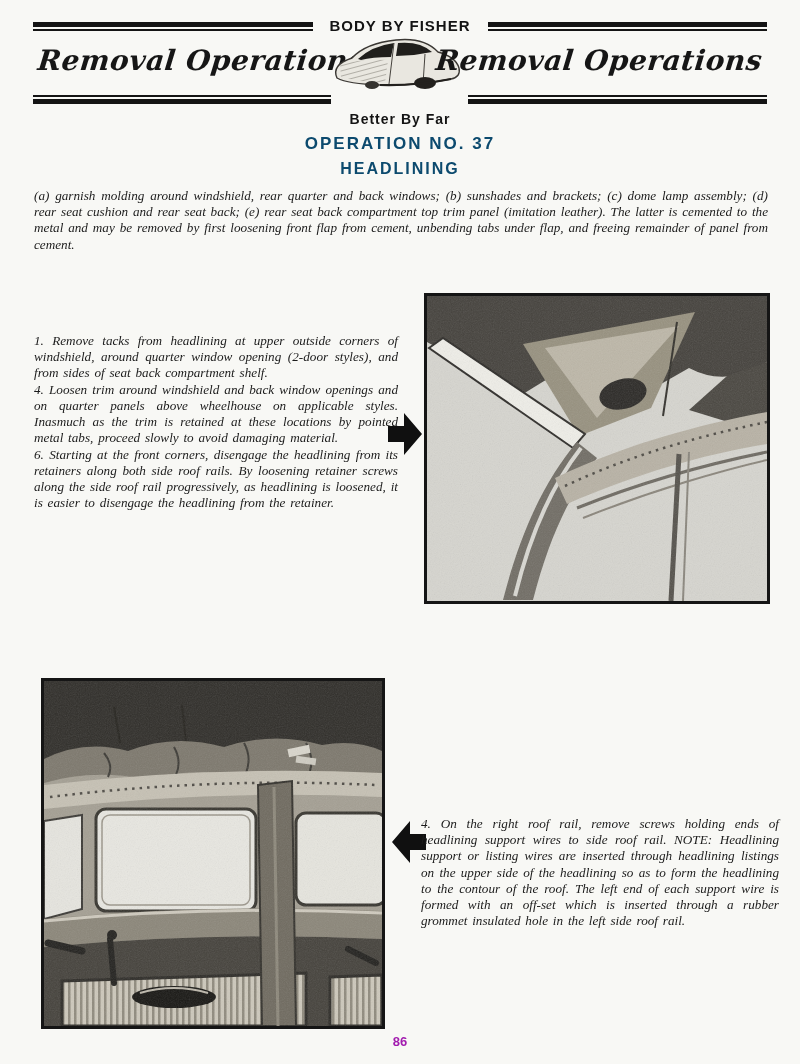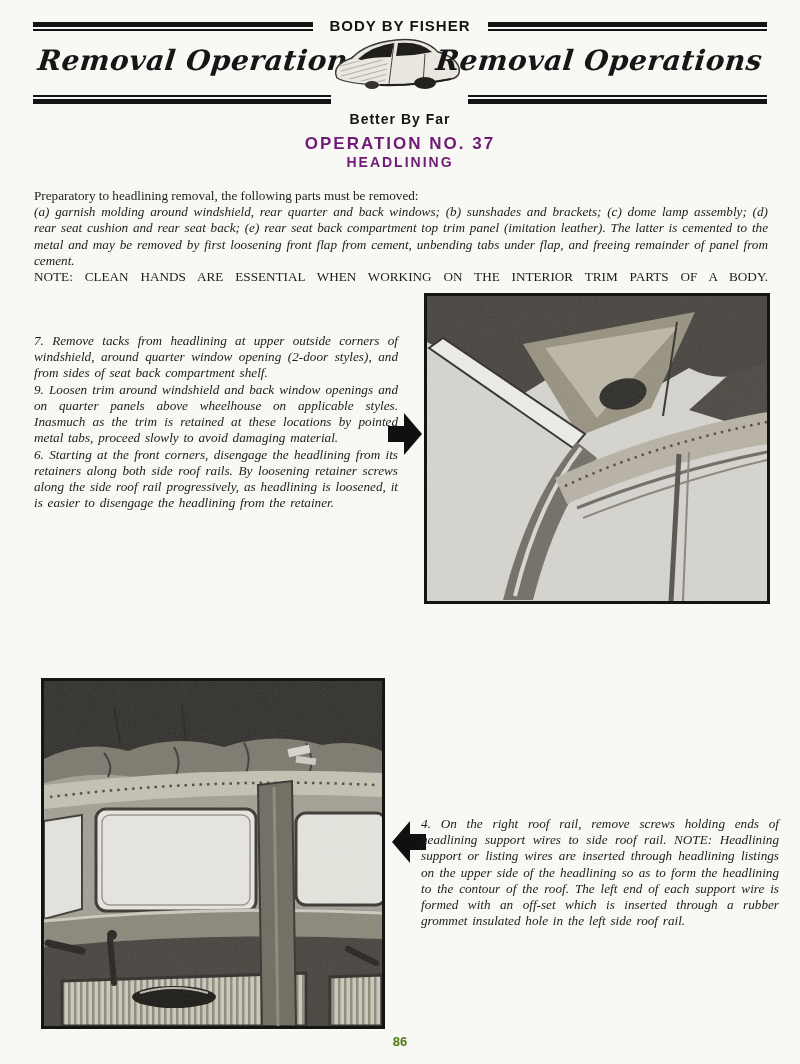--- a/index.html
+++ b/index.html
@@ -32,42 +32,42 @@
     font-style:italic;font-weight:700;
     font-size:28px;color:#161616;
     transform:skewX(-6deg);
     letter-spacing:0.5px;white-space:nowrap;
   }
   .script-left{left:38px;}
   .script-right{right:38px;}
   .car-logo{position:absolute;left:330px;top:32px;}
   
   .title-block{position:absolute;left:0;top:134px;width:800px;text-align:center;
-    font-family:"Liberation Sans", sans-serif;font-weight:bold;color:#701a75;}
+    font-family:"Liberation Sans", sans-serif;font-weight:bold;color:#0c4a6e;}
   .title-op{font-size:17px;letter-spacing:2px;}
-  .title-sub{font-size:14px;letter-spacing:2px;margin-top:0;}
+  .title-sub{font-size:16px;letter-spacing:2px;margin-top:6px;}
   
   .serif{font-size:13.2px;line-height:1.23;}
   .serif p{margin:0;}
   .just{text-align:justify;word-spacing:1.5px;font-style:italic;}
   .stretch{text-align:justify;text-align-last:justify;}
   .intro{position:absolute;left:34px;top:188px;width:734px;}
   .steps-col{position:absolute;left:34px;top:333px;width:364px;}
   .step4-col{position:absolute;left:421px;top:816px;width:358px;}
   
   .figure{position:absolute;border:3px solid #151515;background:#d6d5cf;line-height:0;}
   .figure-1{left:424px;top:293px;width:340px;height:305px;}
   .figure-2{left:41px;top:678px;width:338px;height:345px;}
   .pointer{position:absolute;line-height:0;}
   .pointer-1{left:388px;top:412px;}
   .pointer-2{left:392px;top:820px;}
   
   .footer{
     position:absolute;left:0;top:1034px;width:800px;text-align:center;
-    font-family:"Liberation Sans", sans-serif;font-weight:bold;font-size:13px;color:#4d7c0f;
+    font-family:"Liberation Sans", sans-serif;font-weight:bold;font-size:13px;color:#a21caf;
   }
 </style>
 </head>
 <body>
 
 <div class="page">
 
   <div class="rule top" style="left:33px;top:22px;width:280px;">
     <div class="thick"></div>
       <div class="thin"></div>
@@ -108,28 +108,26 @@
     <div class="thin"></div>
       <div class="thick"></div>
   </div>
 
   <div class="title-block">
     <div class="title-op">OPERATION NO. 37</div>
     <div class="title-sub">HEADLINING</div>
   </div>
 
   <div class="intro serif">
-    <p>Preparatory to headlining removal, the following parts must be removed:</p>
     <p class="just">(a) garnish molding around windshield, rear quarter and back windows;  (b) sunshades and brackets;  (c) dome lamp assembly;  (d) rear seat cushion and rear seat back;  (e) rear seat back compartment top trim panel (imitation leather).  The latter is cemented to the metal and may be removed by first loosening front flap from cement, unbending tabs under flap, and freeing remainder of panel from cement.</p>
-    <p class="stretch">NOTE:  CLEAN HANDS ARE ESSENTIAL WHEN WORKING ON THE INTERIOR TRIM PARTS OF A BODY.</p>
   </div>
 
   <div class="steps-col serif">
-    <p class="just">7.  Remove tacks from headlining at upper outside corners of windshield, around quarter window opening (2-door styles), and from sides of seat back compartment shelf.</p>
-    <p class="just">9.  Loosen trim around windshield and back window openings and on quarter panels above wheelhouse on applicable styles.  Inasmuch as the trim is retained at these locations by pointed metal tabs, proceed slowly to avoid damaging material.</p>
+    <p class="just">1.  Remove tacks from headlining at upper outside corners of windshield, around quarter window opening (2-door styles), and from sides of seat back compartment shelf.</p>
+    <p class="just">4.  Loosen trim around windshield and back window openings and on quarter panels above wheelhouse on applicable styles.  Inasmuch as the trim is retained at these locations by pointed metal tabs, proceed slowly to avoid damaging material.</p>
     <p class="just">6.  Starting at the front corners, disengage the headlining from its retainers along both side roof rails.  By loosening retainer screws along the side roof rail progressively, as headlining is loosened, it is easier to disengage the headlining from the retainer.</p>
   </div>
 
   <div class="pointer pointer-1">
     <svg width="34" height="44" viewBox="0 0 34 44">
       <path d="M0,14 H16 V1 L34,22 L16,43 V30 H0 Z" fill="#101010"></path>
     </svg>
   </div>
 
   <div class="figure figure-1">

